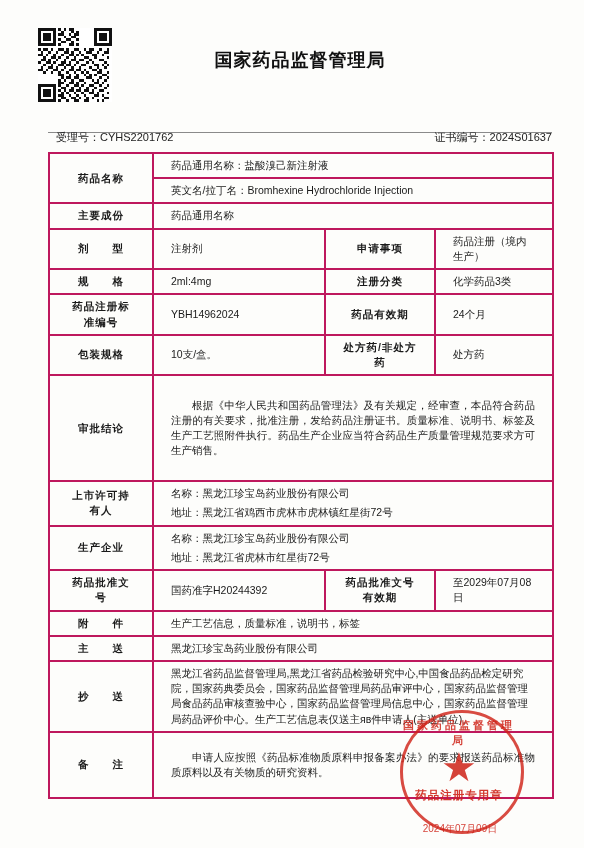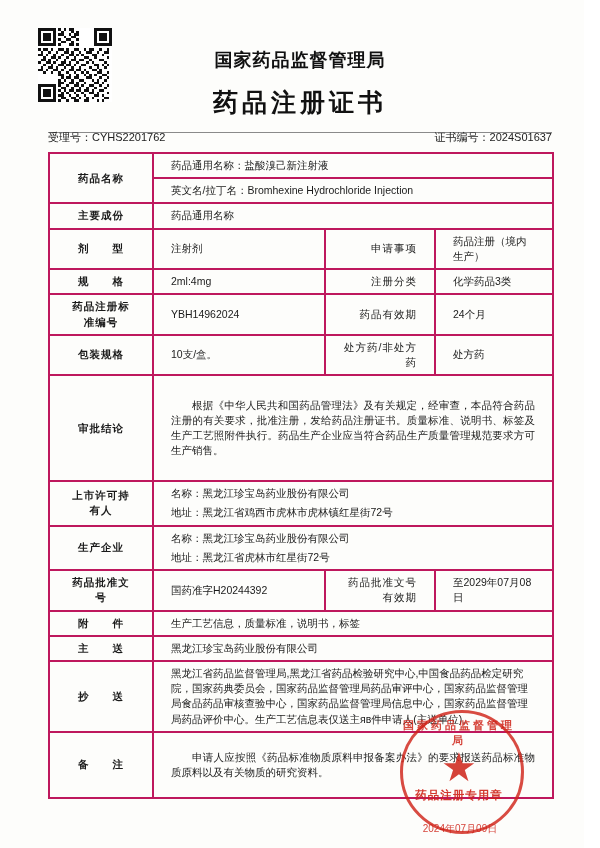--- a/index.html
+++ b/index.html
@@ -66,21 +66,21 @@
 
   
   .meta {
     position: absolute;
     left: 48px;
     top: 130px;
     width: 504px;
     font-size: 11px;
     color: #222;
   }
-  .meta .left { position: absolute; left: 0; top: 0; }
+  .meta .left { position: absolute; left: 8px; top: 0; }
   .meta .right { position: absolute; right: 0; top: 0; }
 
   
   table.cert {
     position: absolute;
     left: 48px;
     top: 152px;
     width: 504px;
     border-collapse: collapse;
     table-layout: fixed;
@@ -93,23 +93,23 @@
     vertical-align: middle;
     line-height: 1.45;
   }
   td.lbl {
     text-align: center;
     width: 104px;
     font-weight: bold;
     letter-spacing: 1px;
   }
   td.lbl2 {
-    text-align: right;
+    text-align: center;
     width: 104px;
-    font-weight: normal;
+    font-weight: bold;
     letter-spacing: 1px;
   }
   td.val {
     padding-left: 10px;
   }
   .bigcell {
     padding: 10px 14px 10px 14px;
     line-height: 1.85;
     text-align: justify;
   }
@@ -392,21 +392,20 @@
           <rect x="14" y="28" width="2" height="1"></rect>
         <rect x="18" y="28" width="2" height="1"></rect>
           <rect x="23" y="28" width="1" height="1"></rect>
           <rect x="25" y="28" width="1" height="1"></rect>
       </g>
     </svg>
   </div>
 
   <div class="header">
     <div class="org-title">国家药品监督管理局</div>
-    <div class="doc-title">药品注册证书</div>
     <div class="title-rule"></div>
   </div>
 
   <div class="meta">
     <div class="left">
       <span>受理号：</span><span>CYHS2201762</span>
     </div>
     <div class="right">
       <span>证书编号：</span><span>2024S01637</span>
     </div>

